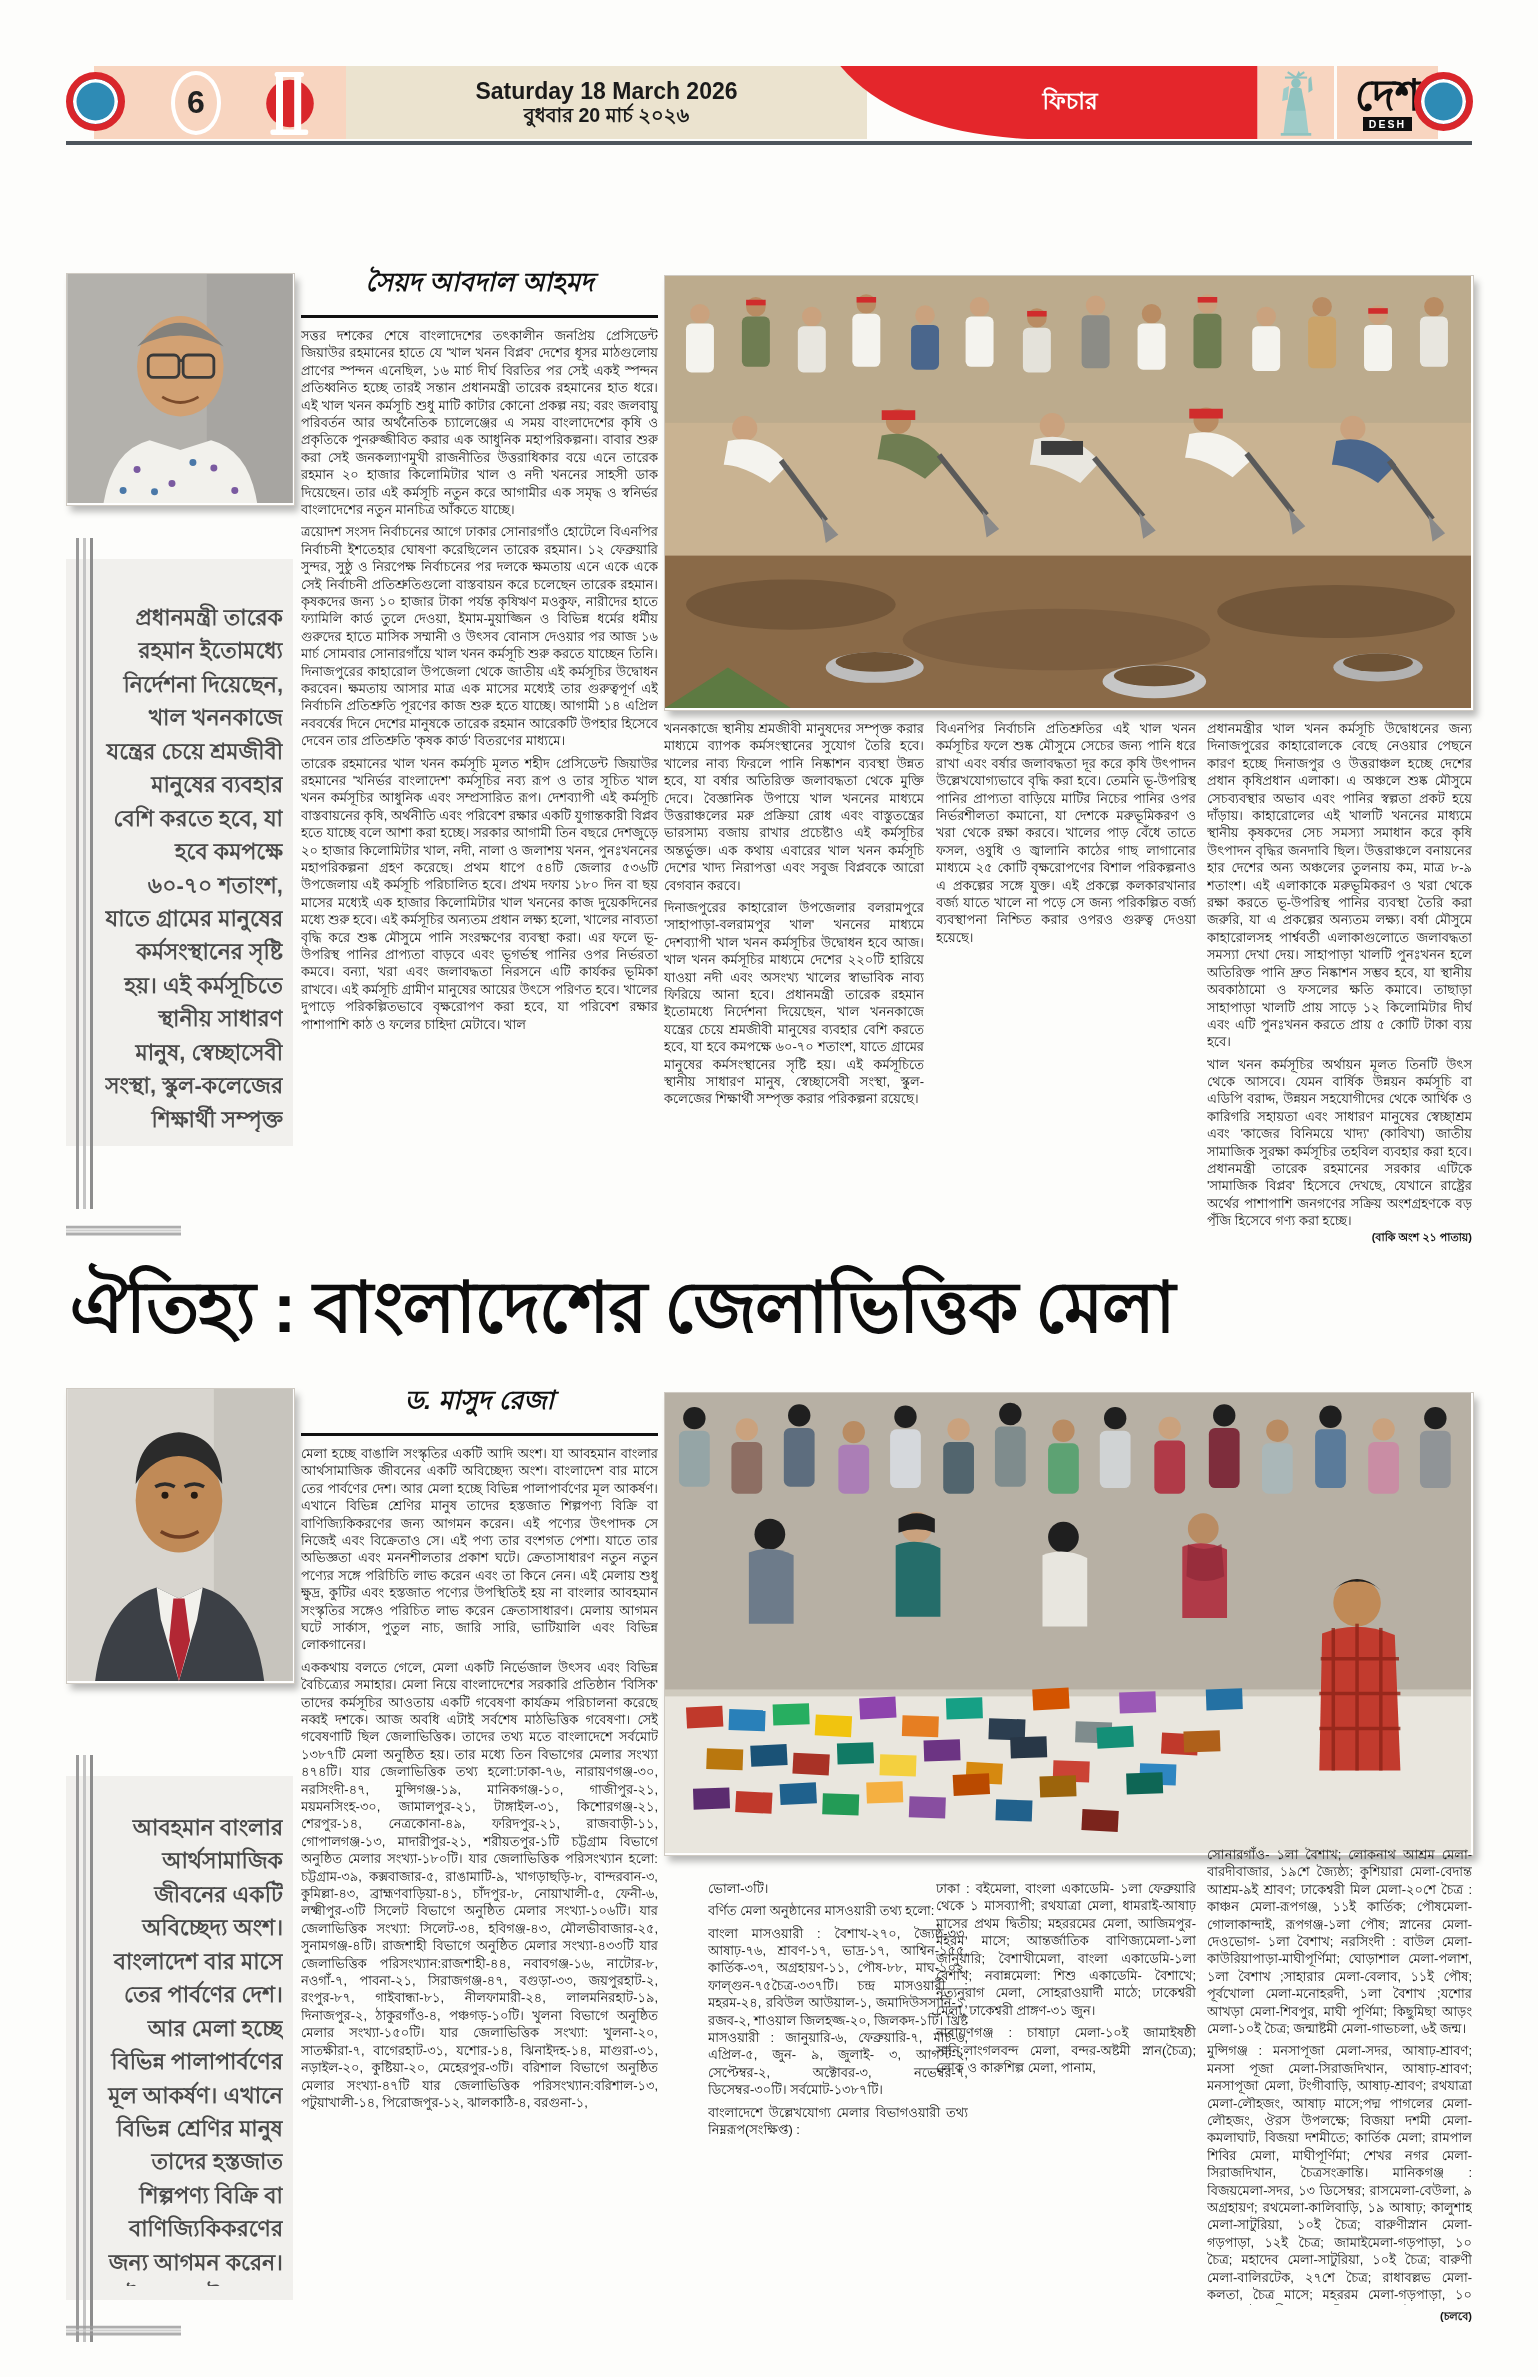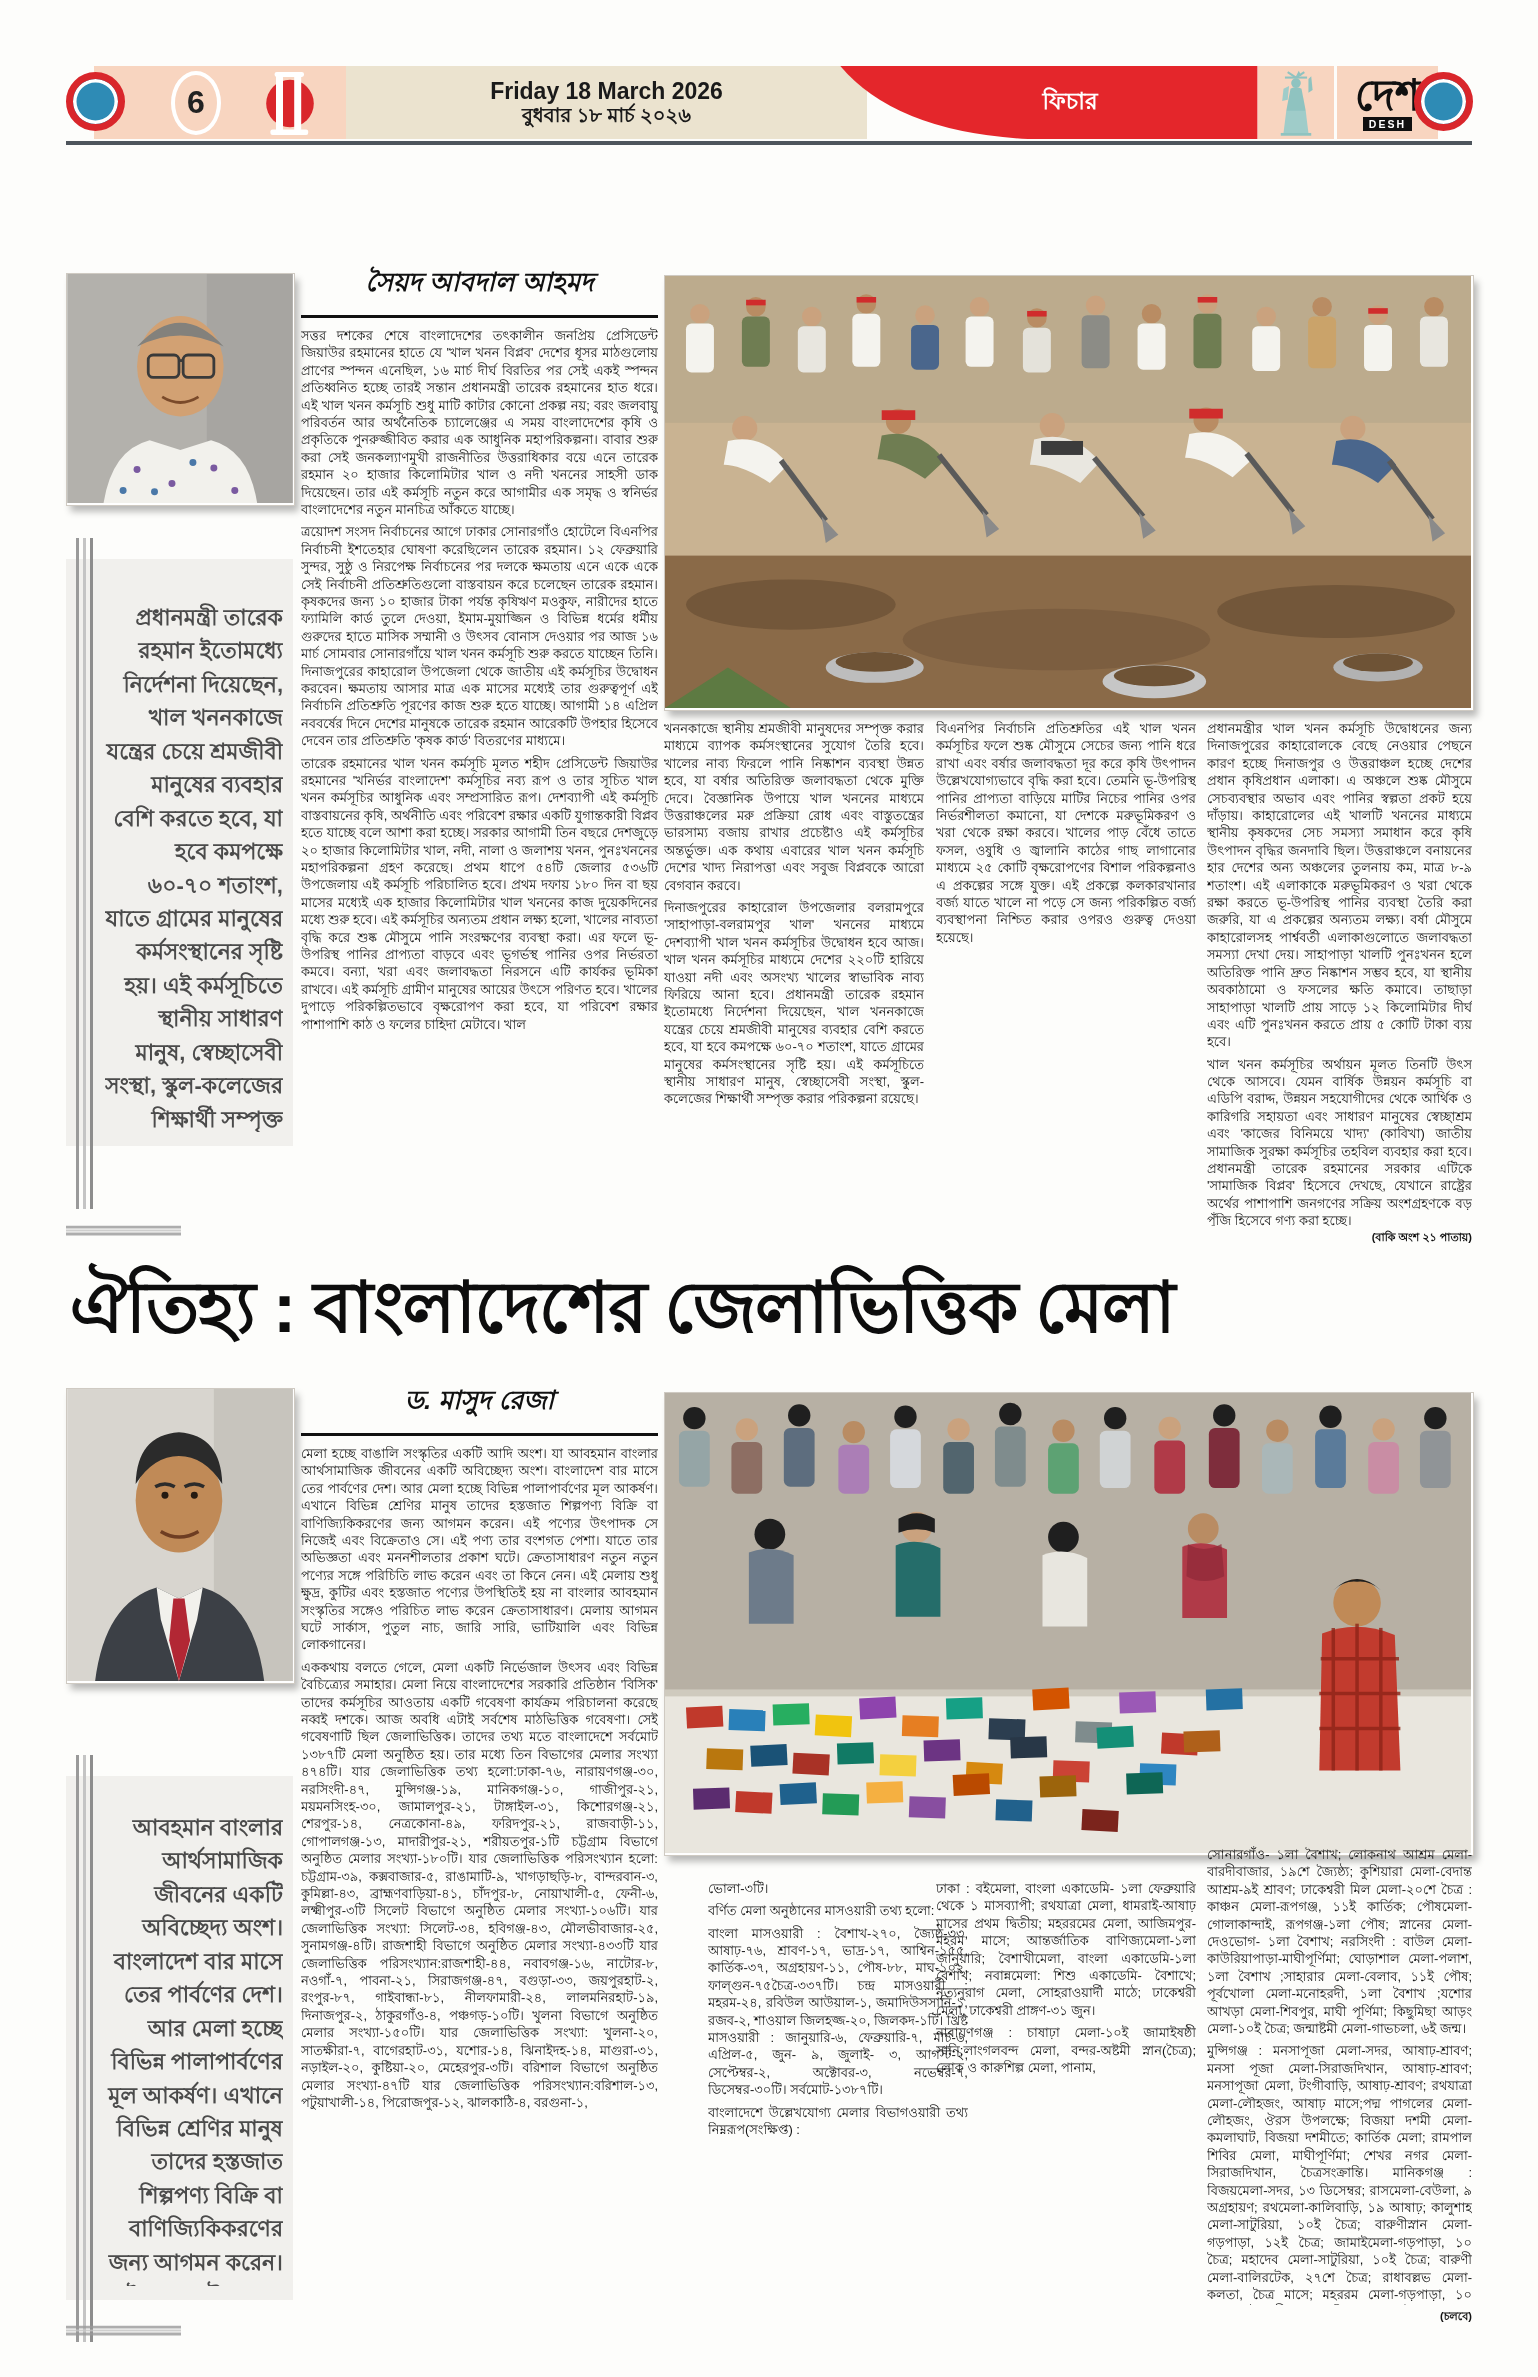--- a/index.html
+++ b/index.html
@@ -50,22 +50,22 @@
         <circle cx="50" cy="49" r="34" fill="#d9262b"></circle>
         <rect x="30" y="8" width="10" height="82" rx="4" fill="#fff"></rect>
         <rect x="56" y="8" width="10" height="82" rx="4" fill="#fff"></rect>
         <rect x="22" y="86" width="54" height="8" rx="3" fill="#fff"></rect>
         <rect x="28" y="4" width="42" height="7" rx="3" fill="#fff"></rect>
       </svg>
     </div>
     <div class="abs emblem" style="left:0;top:5.6px;"></div>
     <div class="abs h-beige" style="left:280px;top:0;width:521px;height:73px;">
       <div class="dates">
-        <div class="date-en">Friday 18 March 2026</div>
-        <div class="date-bn">বুধবার ১৮ মার্চ ২০২৬</div>
+        <div class="date-en">Saturday 18 March 2026</div>
+        <div class="date-bn">বুধবার 20 মার্চ ২০২৬</div>
       </div>
     </div>
 
     <div class="abs" style="left:731px;top:0;width:462px;height:73px;">
       <svg width="462" height="73" viewBox="0 0 660 105">
         <path d="M60,0 H660 V105 H330 Q140,95 60,0 Z" fill="#e4262b"></path>
       </svg>
       <div class="abs feature-label" style="left:0;top:0;width:462px;height:73px;display:flex;align-items:center;justify-content:center;padding-left:84px;box-sizing:border-box;">ফিচার</div>
     </div>
     <div class="abs h-pink" style="left:1192px;top:0;width:76px;height:73px;display:flex;align-items:center;justify-content:center;">

